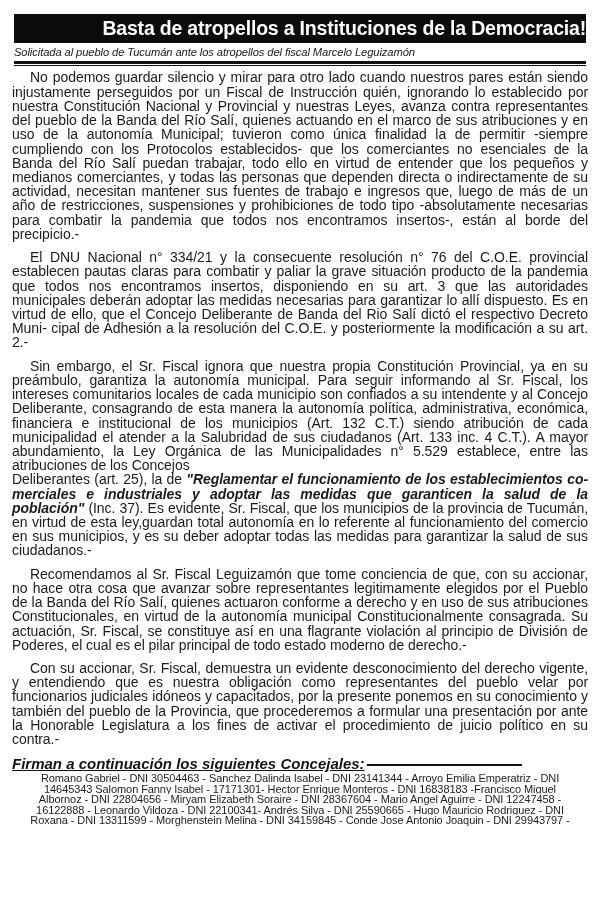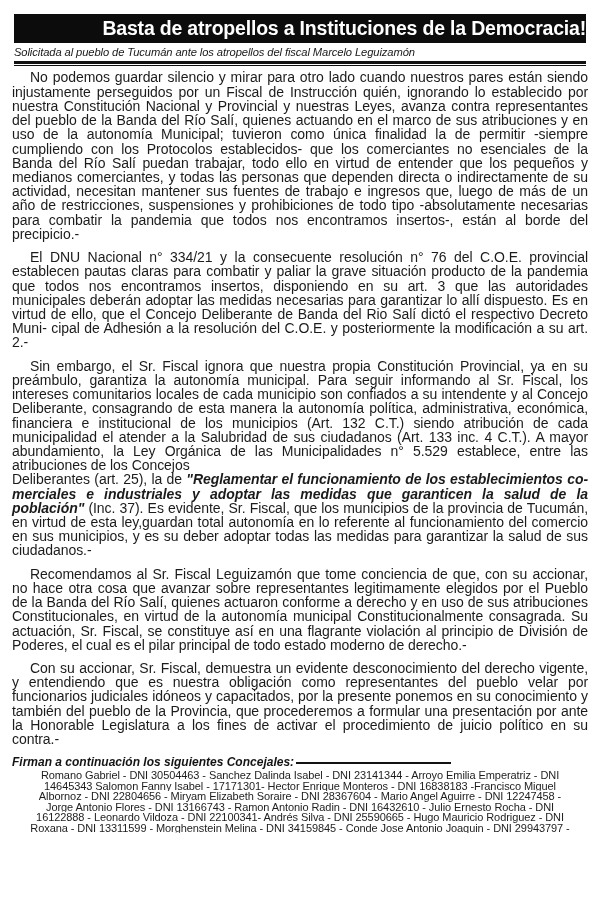--- a/index.html
+++ b/index.html
@@ -86,25 +86,26 @@
   }
 
   
   .sign-head {
     margin: 6px 12px 0 12px;
     display: flex;
     align-items: center;
     gap: 0px;
   }
   .sign-head .label {
-    font-size: 12px;
+    font-size: 15px;
     font-style: italic;
     font-weight: bold;
     white-space: nowrap;
     color: #141414;
+    text-decoration: underline;
   }
   .sign-head .tail {
     flex: 0 0 155px;
     height: 0;
     border-top: 2.5px solid #111;
     margin-left: 2px;
     position: relative;
     top: 1px;
   }
   .sign-list {
@@ -150,18 +151,17 @@
 
   <div class="sign-head">
     <span class="label">Firman a continuación los siguientes Concejales:</span>
     <span class="tail"></span>
   </div>
 
   <div class="sign-list">
       <div class="sline">Romano Gabriel - DNI 30504463 - Sanchez Dalinda Isabel - DNI 23141344 - Arroyo Emilia Emperatriz - DNI</div>
       <div class="sline">14645343 Salomon Fanny Isabel - 17171301- Hector Enrique Monteros - DNI 16838183 -Francisco Miguel</div>
       <div class="sline">Albornoz - DNI 22804656 - Miryam Elizabeth Soraire - DNI 28367604 - Mario Angel Aguirre - DNI 12247458 -</div>
-      <div class="sline">Jorge Antonio Flores - DNI 13166743 - Ramon Antonio Radin - DNI 16432610 - Julio Ernesto Rocha - DNI</div>
       <div class="sline">16122888 - Leonardo Vildoza - DNI 22100341- Andrés Silva - DNI 25590665 - Hugo Mauricio Rodriguez - DNI</div>
       <div class="sline">Roxana - DNI 13311599 - Morghenstein Melina - DNI 34159845 - Conde Jose Antonio Joaquin - DNI 29943797 -</div>
     </div>
 
 </div>
 
 </body></html>

